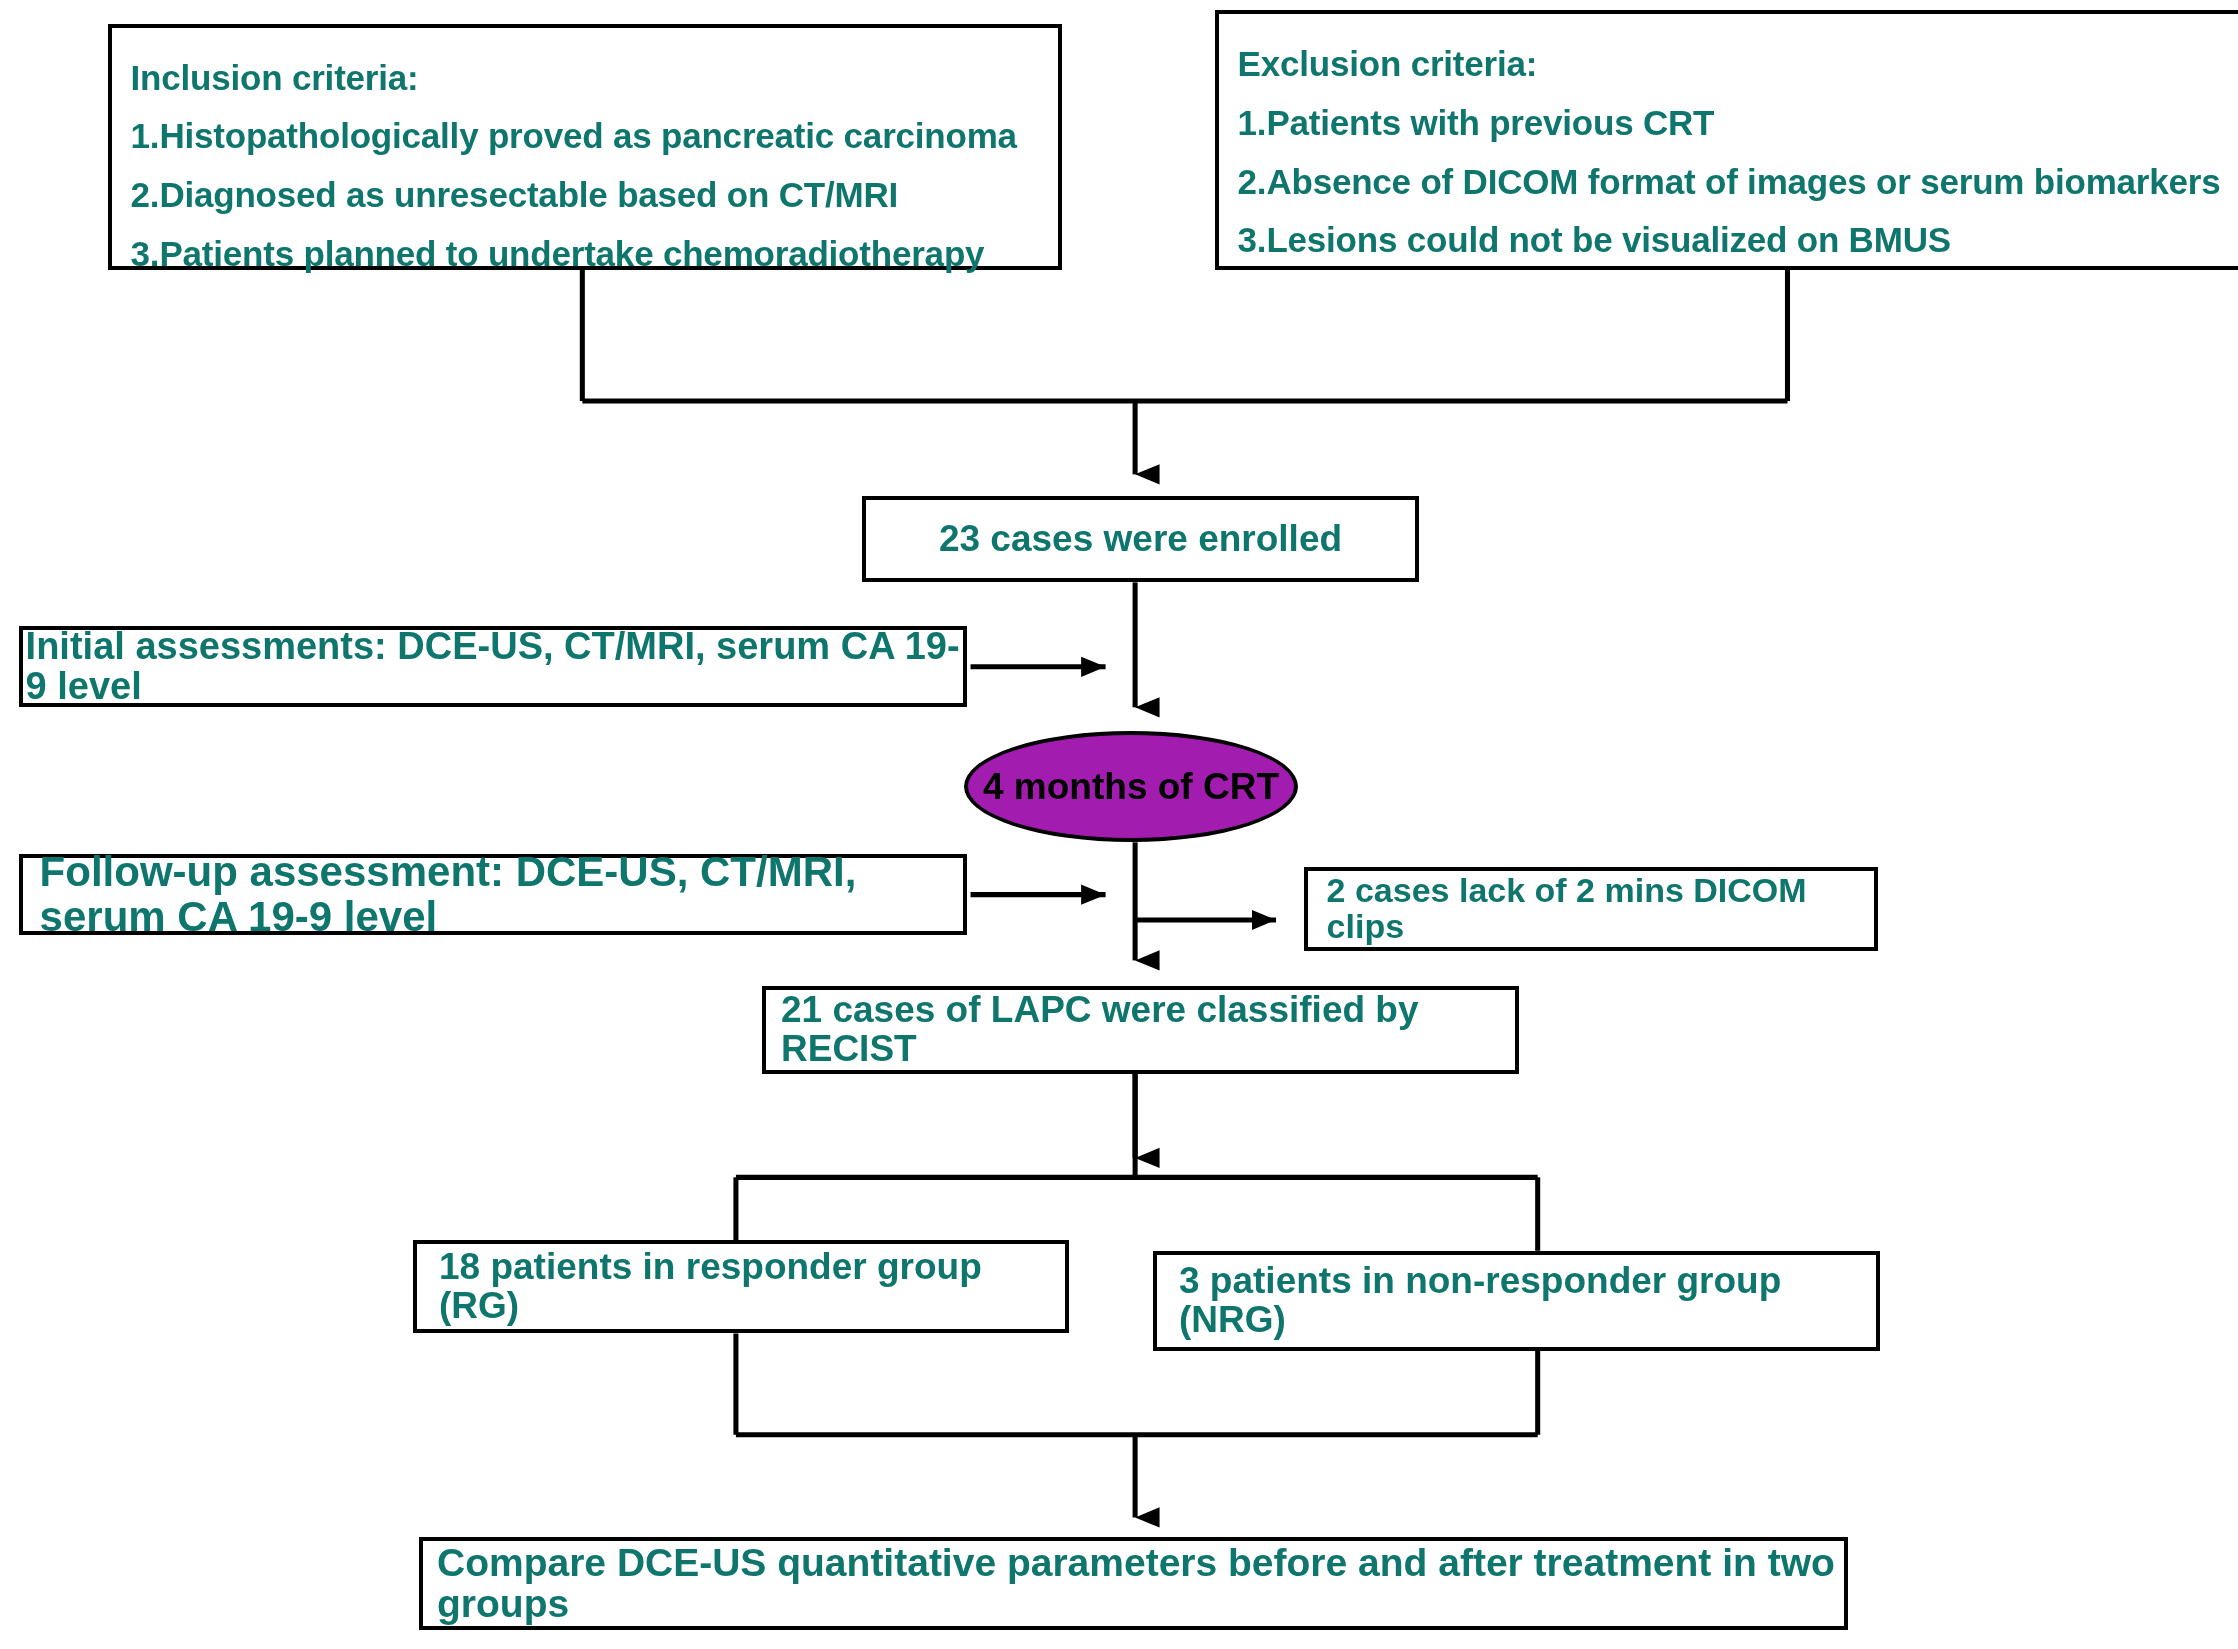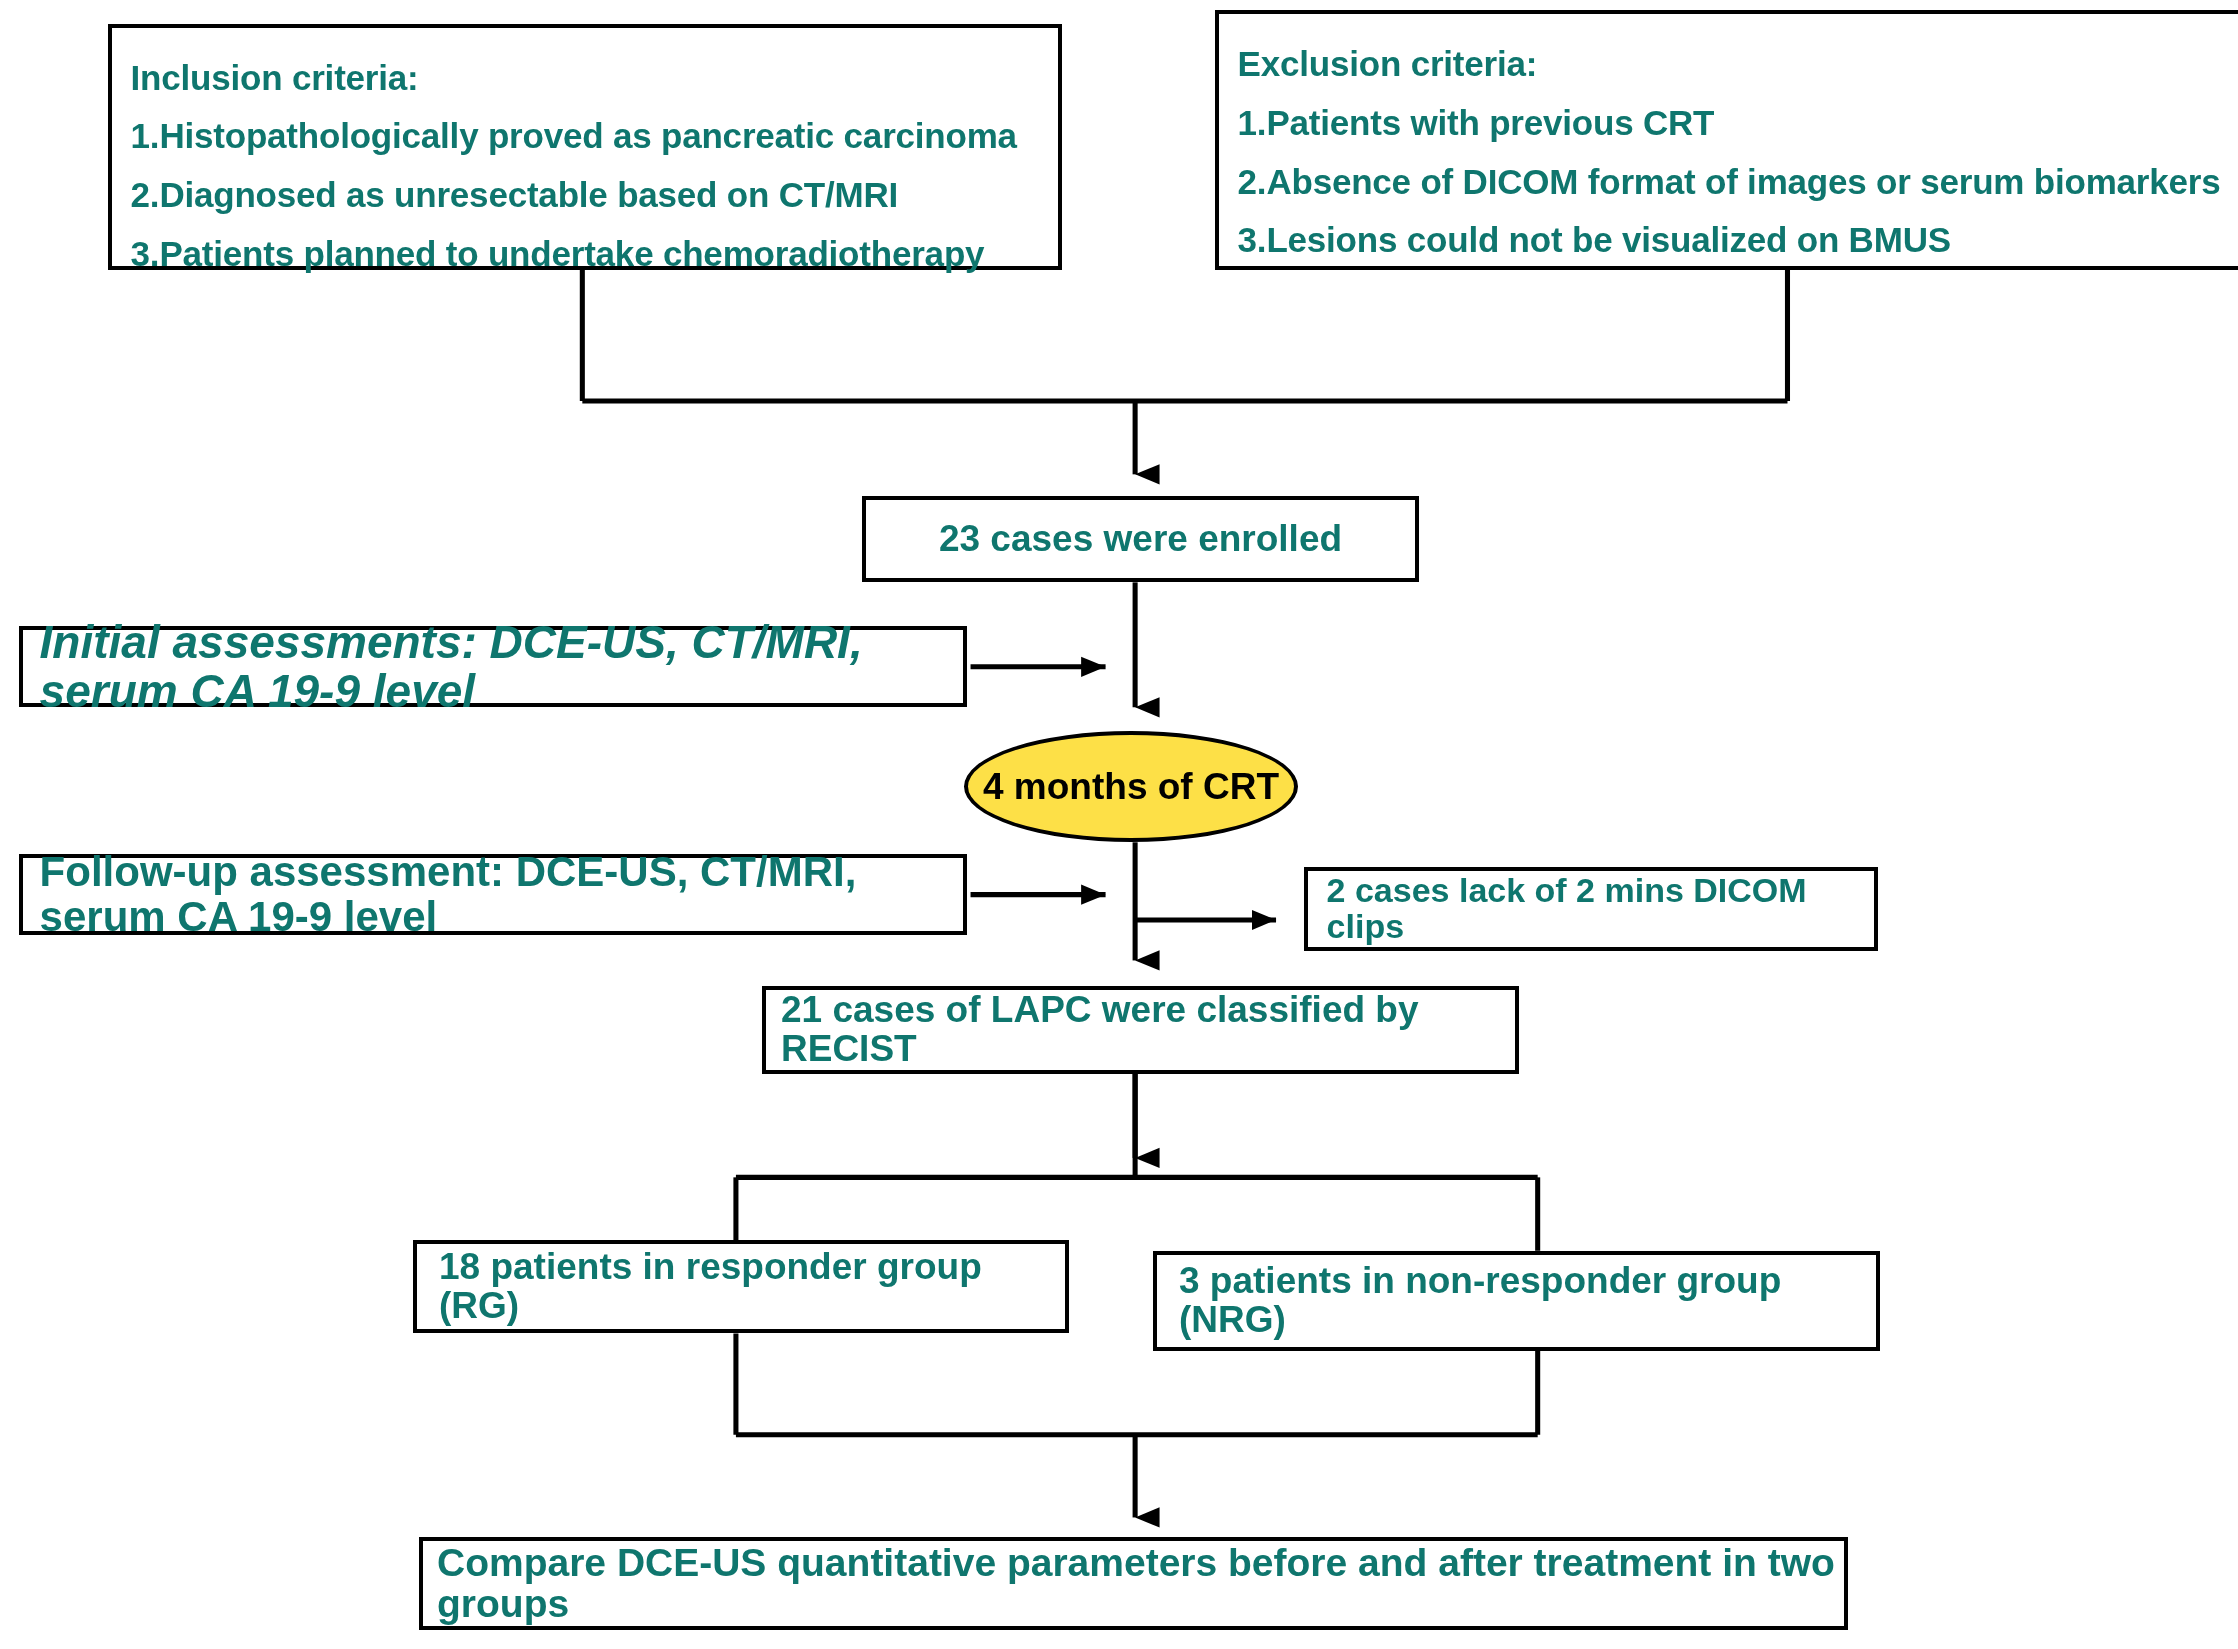--- a/index.html
+++ b/index.html
@@ -47,33 +47,33 @@
   #inclusion-box .line, #exclusion-box .line {
     display: block;
     white-space: nowrap;
     margin-bottom: 22px;
     font-size: 35px;
     font-weight: bold;
     letter-spacing: -0.2px;
   }
 
   #enrolled-box      { font-size: 37px; }
-  #initial-box       { font-size: 46px; padding-left: 17px; font-style: italic; }
+  #initial-box       { font-size: 38px; padding-left: 3px; }
   #followup-box      { font-size: 42px; padding-left: 17px; justify-content: flex-end; }
   #dicom-box         { font-size: 34px; padding-left: 18.6px; }
   #recist-box        { font-size: 37px; padding-left: 15px; }
   #rg-box            { font-size: 37px; padding-left: 22px; }
   #nrg-box           { font-size: 37px; padding-left: 22px; }
   #final-box         { font-size: 39px; padding-left: 14px; }
 
   
   #crt-ellipse {
     position: absolute;
     box-sizing: border-box;
-    background: #fde047;
+    background: #a21caf;
     border: 4.2px solid #000000;
     border-radius: 50%;
     display: flex;
     align-items: center;
     justify-content: center;
     text-align: center;
     font-weight: bold;
     font-size: 37px;
     color: #000000;
   }

